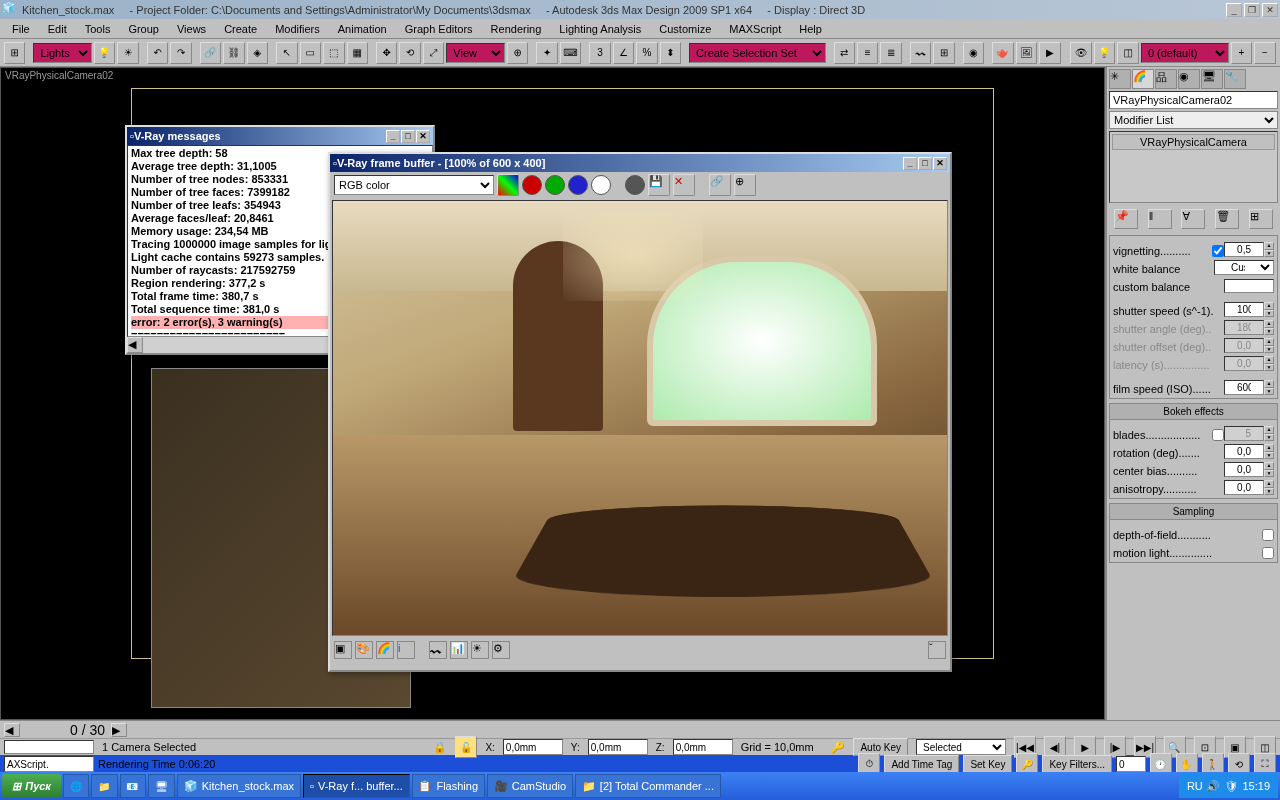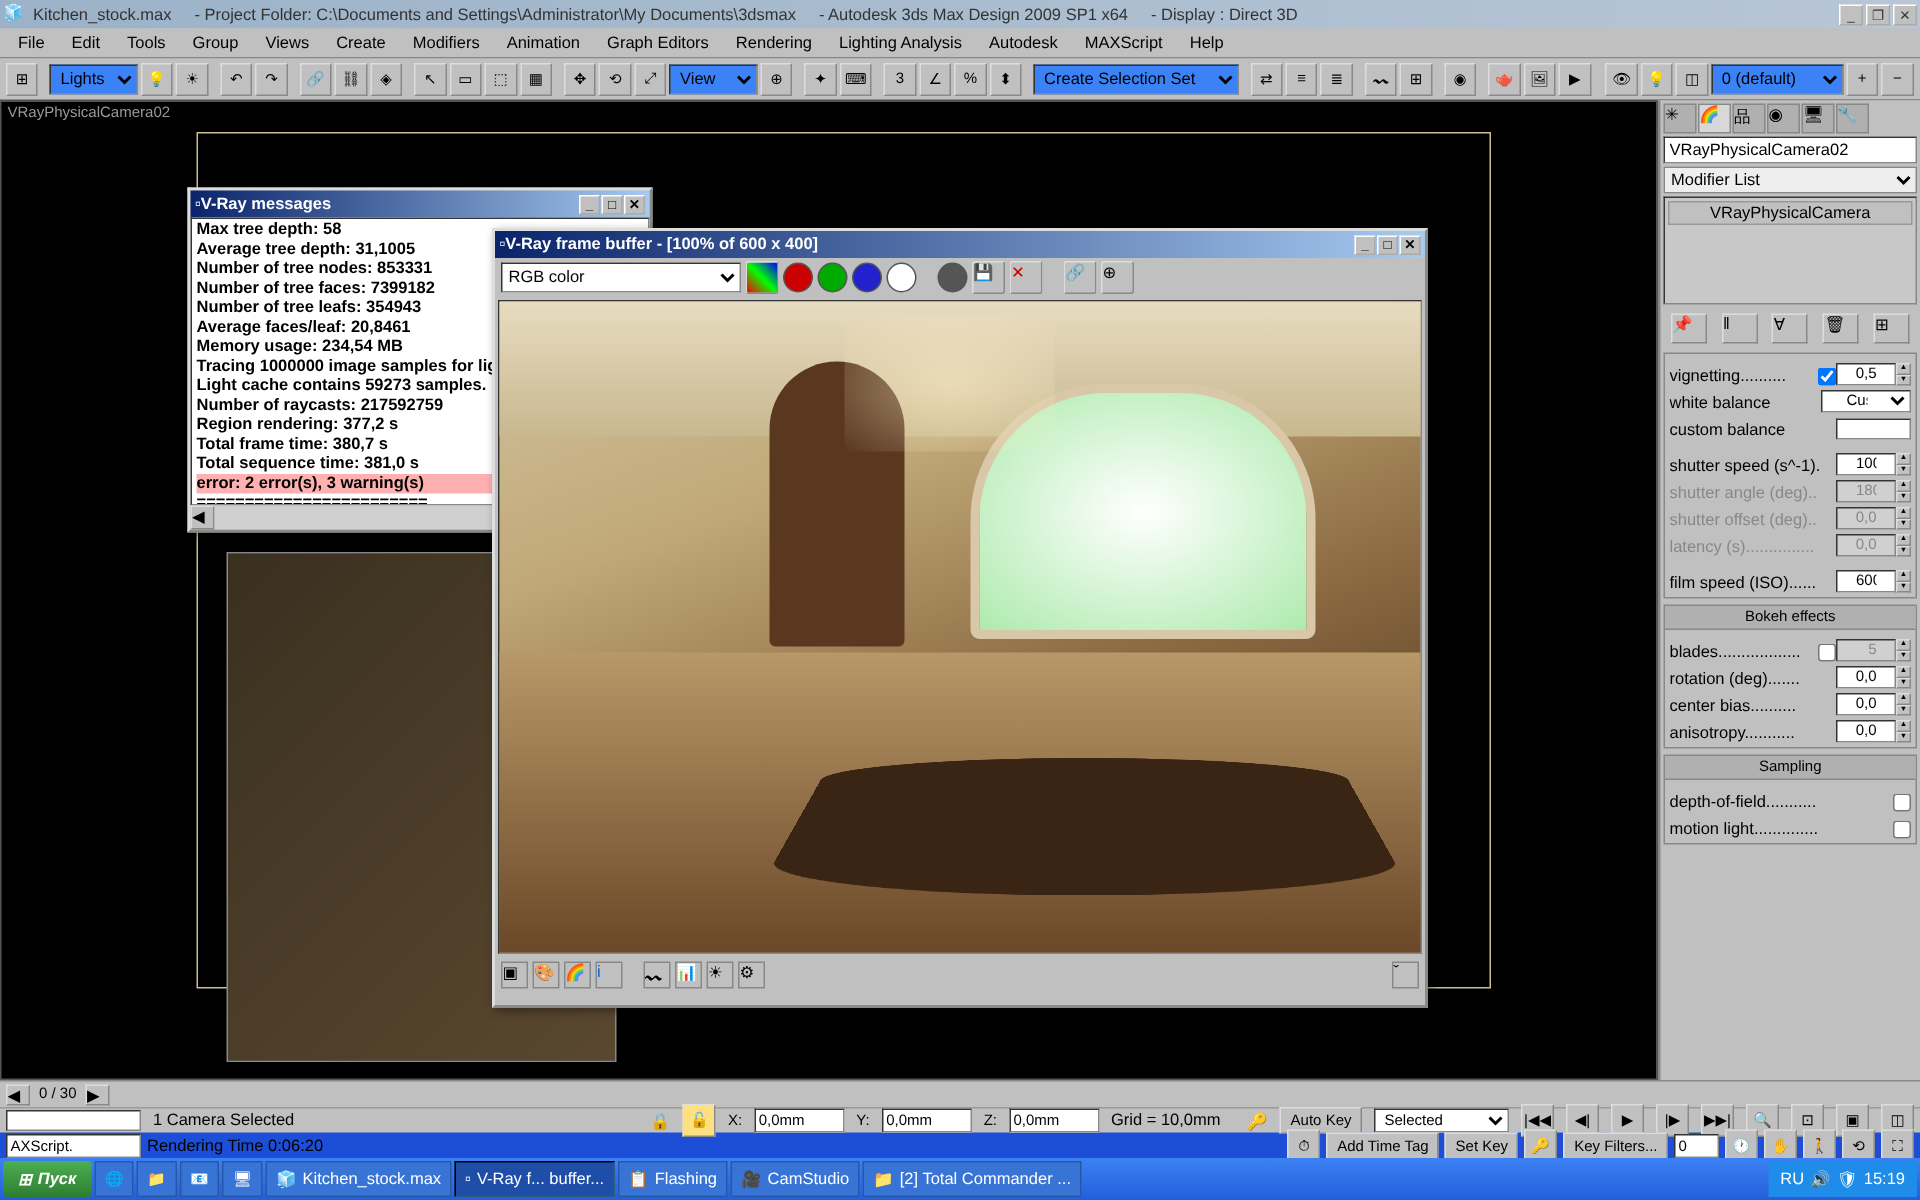--- a/index.html
+++ b/index.html
@@ -10,21 +10,21 @@
 .title-bar .title-text { flex: 1; white-space: nowrap; overflow: hidden; font-size: 11px; }
 .title-bar .win-btns { display: flex; gap: 2px; }
 .title-bar .win-btn { width: 16px; height: 14px; background: #c0c0c0; border: 1px outset #fff; display: flex; align-items: center; justify-content: center; cursor: pointer; font-size: 9px; }
 
 .menu-bar { height: 20px; background: #c0c0c0; display: flex; align-items: center; padding: 0 4px; gap: 2px; border-bottom: 1px solid #888; }
 .menu-item { padding: 2px 8px; cursor: pointer; }
 
 .toolbar { height: 28px; background: #c0c0c0; display: flex; align-items: center; padding: 2px 4px; gap: 2px; border-bottom: 1px solid #888; }
 .tool-btn { width: 22px; height: 22px; background: #c0c0c0; border: 1px outset #ddd; display: flex; align-items: center; justify-content: center; cursor: pointer; font-size: 10px; }
 .tool-sep { width: 4px; height: 22px; }
-.tool-select { height: 20px; font-size: 11px; background: #3b82f6; border: 1px inset #888; padding: 0 2px; }
+.tool-select { height: 20px; font-size: 11px; background: #be185d; border: 1px inset #888; padding: 0 2px; }
 
 .main-area { position: absolute; top: 67px; left: 0; right: 0; bottom: 80px; display: flex; }
 .viewport { flex: 1; background: #000; position: relative; border: 1px solid #555; overflow: hidden; }
 .viewport-label { position: absolute; top: 2px; left: 4px; color: #999; font-size: 10px; z-index: 1; }
 .viewport-scene { position: absolute; top: 20px; left: 130px; right: 110px; bottom: 60px; border: 1px solid #ccc090; }
 .viewport-render { position: absolute; top: 300px; left: 150px; width: 260px; height: 340px; background: linear-gradient(135deg, #3a3020, #5a4830); border: 1px solid #888; }
 
 .right-panel { width: 175px; background: #c0c0c0; border-left: 2px solid #888; display: flex; flex-direction: column; padding: 2px; gap: 2px; overflow: hidden; }
 .panel-tabs { height: 20px; display: flex; gap: 1px; }
 .panel-tab { width: 22px; height: 20px; background: #b0b0b0; border: 1px solid #888; cursor: pointer; }
@@ -40,21 +40,21 @@
 .param-row { display: flex; align-items: flex-end; justify-content: space-between; height: 18px; font-size: 10px; }
 .param-label { flex: 1; white-space: nowrap; overflow: hidden; }
 .param-input { width: 40px; height: 15px; background: #fff; border: 1px inset #888; text-align: right; padding: 0 12px; font-size: 10px; }
 .param-spinner { width: 10px; height: 15px; display: flex; flex-direction: column; }
 .param-spinner div { flex: 1; border: 1px outset #ddd; font-size: 5px; line-height: 5px; text-align: center; cursor: pointer; }
 .param-check { width: 12px; height: 12px; }
 .param-input.disabled { background: #d0d0d0; color: #888; }
 
 .bottom-area { position: absolute; bottom: 28px; left: 0; right: 0; height: 52px; background: #c0c0c0; border-top: 1px solid #888; }
 .timeline { height: 18px; display: flex; align-items: center; padding: 0 4px; border-bottom: 1px solid #999; }
-.timeline-text { padding: 0 6px; font-size: 10px; }
+.timeline-text { padding: 0 6px; font-size: 14px; margin-left: 44px; }
 .status-row { height: 16px; display: flex; align-items: center; padding: 0 4px; gap: 8px; font-size: 10px; }
 .status-row2 { height: 18px; display: flex; align-items: center; padding: 0 4px; gap: 4px; background: #1d4ed8; }
 .coord-label { font-size: 10px; }
 .coord-input { width: 60px; height: 16px; background: #fff; border: 1px inset #888; font-size: 10px; padding: 0 2px; }
 .status-btn { height: 18px; padding: 0 6px; border: 1px outset #ddd; background: #c0c0c0; font-size: 10px; cursor: pointer; }
 
 .taskbar { position: absolute; bottom: 0; left: 0; right: 0; height: 28px; background: linear-gradient(to bottom, #3c81f3, #245edb); display: flex; align-items: center; padding: 0 2px; gap: 2px; }
 .start-btn { height: 24px; padding: 0 10px; background: linear-gradient(to bottom, #4caf50, #2e7d32); color: #fff; border-radius: 3px; display: flex; align-items: center; gap: 4px; cursor: pointer; font-weight: bold; font-style: italic; }
 .task-btn { height: 24px; padding: 0 6px; background: #3874d6; color: #fff; border: 1px solid #2758a8; display: flex; align-items: center; gap: 4px; cursor: pointer; max-width: 160px; overflow: hidden; white-space: nowrap; font-size: 10px; }
 .task-btn.active { background: #1e4ea8; border: 1px inset #123; }
@@ -107,21 +107,21 @@
   <div class="menu-item">Edit</div>
   <div class="menu-item">Tools</div>
   <div class="menu-item">Group</div>
   <div class="menu-item">Views</div>
   <div class="menu-item">Create</div>
   <div class="menu-item">Modifiers</div>
   <div class="menu-item">Animation</div>
   <div class="menu-item">Graph Editors</div>
   <div class="menu-item">Rendering</div>
   <div class="menu-item">Lighting Analysis</div>
-  <div class="menu-item">Autodesk</div>
+  <div class="menu-item">Customize</div>
   <div class="menu-item">MAXScript</div>
   <div class="menu-item">Help</div>
 </div>
 
 <div class="toolbar">
   <div class="tool-btn">⊞</div>
   <div class="tool-sep"></div>
   <select class="tool-select" style="width:60px"><option>Lights</option></select>
   <div class="tool-btn">💡</div>
   <div class="tool-btn">☀</div>

